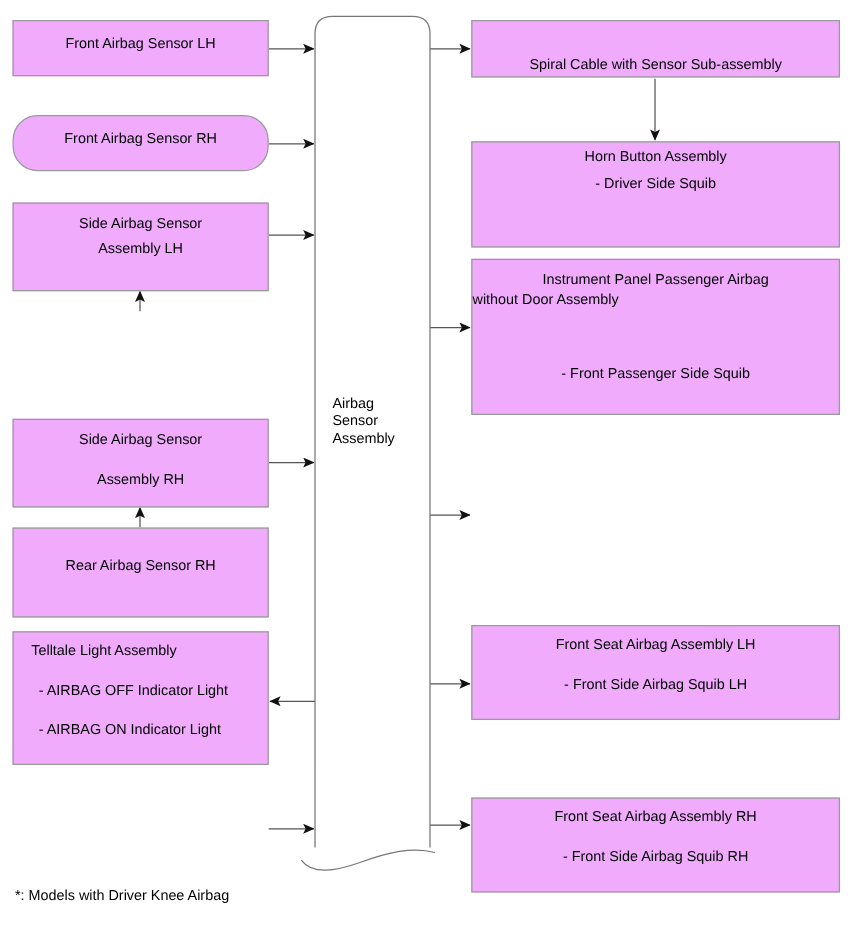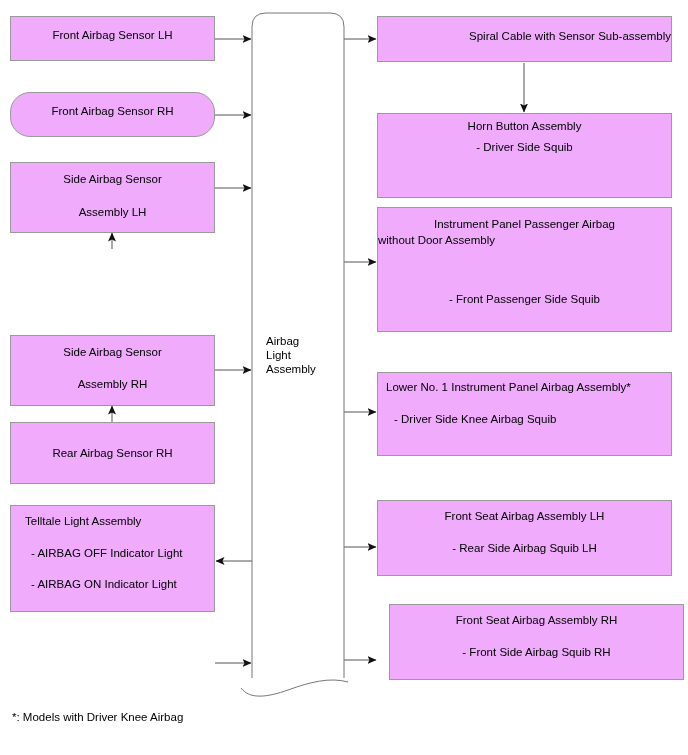--- a/index.html
+++ b/index.html
@@ -50,21 +50,21 @@
   .tb-center .line { text-align: left; }
   .tb-left .line { text-align: left; }
 
   .gap-sm { height: 9px; }
   .gap-md { height: 20px; }
   .gap-lg { height: 28px; }
 
   .center-node {
     position: absolute;
     left: 252px;
-    top: 30px;
+    top: 12px;
     width: 92px;
     height: 672px;
   }
   .center-label {
     position: absolute;
     left: 14px;
     top: 304px;
     font-size: 11.5px;
     line-height: 14px;
     color: #000;
@@ -127,69 +127,69 @@
                L252,27
                Q252,13 266,13
                L330,13
                Q344,13 344,27
                L344,678"></path>
     </g>
     <path d="M241,688 C250,700 268,697 288,690 C310,682 330,677 348,682" stroke="#777777" stroke-width="1" fill="none"></path>
   </svg>
 
   <div class="center-node">
-    <div class="center-label"><span>Airbag</span><br><span>Light</span><br><span>Assembly</span></div>
+    <div class="center-label"><span>Airbag</span><br><span>Sensor</span><br><span>Assembly</span></div>
   </div>
 
   <div class="node" style="left:10px; top:16px; width:205px; height:45px;">
     <div class="textwrap tb-center" style="top:13px;">
       <span class="line">Front Airbag Sensor LH</span>
     </div>
   </div>
 
   <div class="node" style="left:10px; top:92px; width:205px; height:45px;border-radius:20px;">
     <div class="textwrap tb-center" style="top:13px;">
       <span class="line">Front Airbag Sensor RH</span>
     </div>
   </div>
 
   <div class="node" style="left:10px; top:162px; width:205px; height:71px;">
     <div class="textwrap tb-center" style="top:11px;">
       <span class="line">Side Airbag Sensor</span>
-      <span class="line" style="margin-top:21px;">Assembly LH</span>
+      <span class="line" style="margin-top:8px;">Assembly LH</span>
     </div>
   </div>
 
 
   <div class="node" style="left:10px; top:335px; width:205px; height:71px;">
     <div class="textwrap tb-center" style="top:11px;">
       <span class="line">Side Airbag Sensor</span>
       <span class="line" style="margin-top:20px;">Assembly RH</span>
     </div>
   </div>
 
-  <div class="node" style="left:10px; top:422px; width:205px; height:62px;">
+  <div class="node" style="left:10px; top:422px; width:205px; height:72px;">
     <div class="textwrap tb-center" style="top:25px;">
       <span class="line">Rear Airbag Sensor RH</span>
     </div>
   </div>
 
   <div class="node" style="left:10px; top:505px; width:205px; height:107px;">
     <div class="textwrap tb-left" style="top:10px; padding-left:14px;">
       <span class="line">Telltale Light Assembly</span>
       <span class="gap-md"></span>
       <span class="line" style="padding-left:6px;">- AIRBAG OFF Indicator Light</span>
       <span class="gap-md"></span>
       <span class="line" style="padding-left:6px;">- AIRBAG ON Indicator Light</span>
     </div>
   </div>
 
 
   <div class="node" style="left:377px; top:16px; width:295px; height:46px;">
-    <div class="textwrap tb-center" style="top:14px;align-items:flex-end;">
+    <div class="textwrap tb-center" style="top:30px;">
       <span class="line">Spiral Cable with Sensor Sub-assembly</span>
     </div>
   </div>
 
   <div class="node" style="left:377px; top:113px; width:295px; height:85px;">
     <div class="textwrap tb-center" style="top:7px;">
       <span class="line">Horn Button Assembly</span>
       <span class="gap-sm"></span>
       <span class="line">- Driver Side Squib</span>
     </div>
@@ -198,37 +198,30 @@
   <div class="node" style="left:377px; top:207px; width:295px; height:125px;">
     <div class="textwrap tb-center" style="top:11px;">
       <span class="line">Instrument Panel Passenger Airbag</span>
       <span class="line" style="margin-top:4px; align-self:flex-start;">without Door Assembly</span>
       <span class="gap-lg"></span>
       <span class="gap-md"></span>
       <span class="line">- Front Passenger Side Squib</span>
     </div>
   </div>
 
-  <div class="node" style="left:377px; top:372px; width:295px; height:84px;">
-    <div class="textwrap tb-left" style="top:9px; padding-left:8px;">
-      <span class="line">Lower No. 1 Instrument Panel Airbag Assembly*</span>
-      <span class="gap-md"></span>
-      <span class="line" style="padding-left:8px;">- Driver Side Knee Airbag Squib</span>
-    </div>
-  </div>
 
   <div class="node" style="left:377px; top:500px; width:295px; height:76px;">
     <div class="textwrap tb-center" style="top:10px;">
       <span class="line">Front Seat Airbag Assembly LH</span>
       <span class="gap-md"></span>
-      <span class="line">- Rear Side Airbag Squib LH</span>
-    </div>
-  </div>
-
-  <div class="node" style="left:377px; top:604px; width:295px; height:76px;margin-left:12px;">
+      <span class="line">- Front Side Airbag Squib LH</span>
+    </div>
+  </div>
+
+  <div class="node" style="left:377px; top:638px; width:295px; height:76px;">
     <div class="textwrap tb-center" style="top:10px;">
       <span class="line">Front Seat Airbag Assembly RH</span>
       <span class="gap-md"></span>
       <span class="line">- Front Side Airbag Squib RH</span>
     </div>
   </div>
 
   <div class="footnote">*: Models with Driver Knee Airbag</div>
 
 </div>

